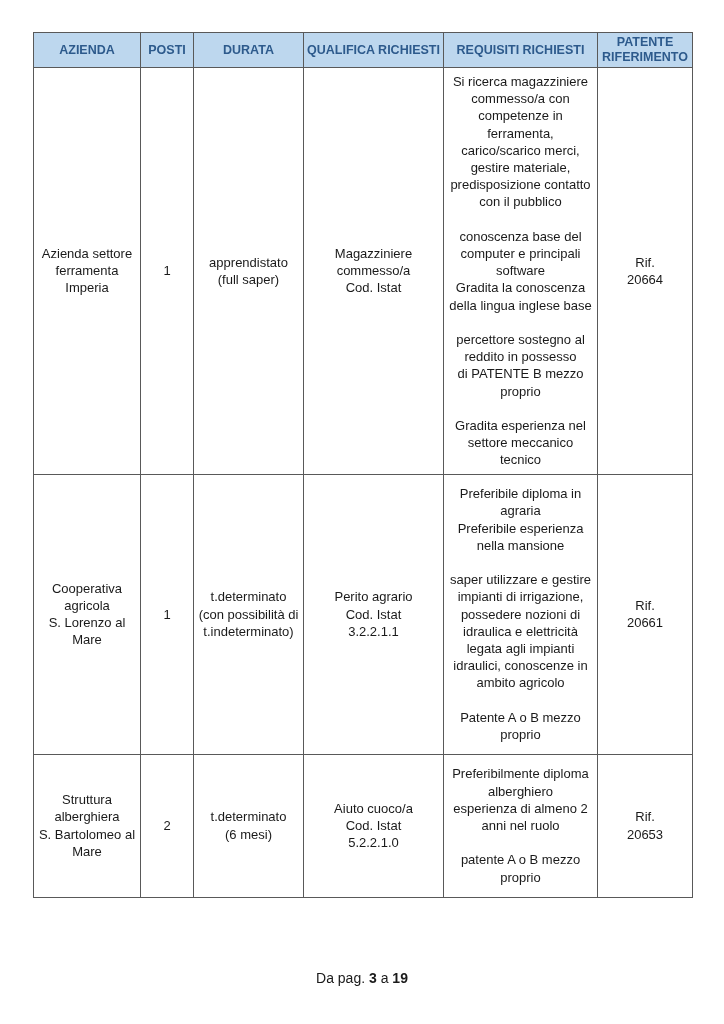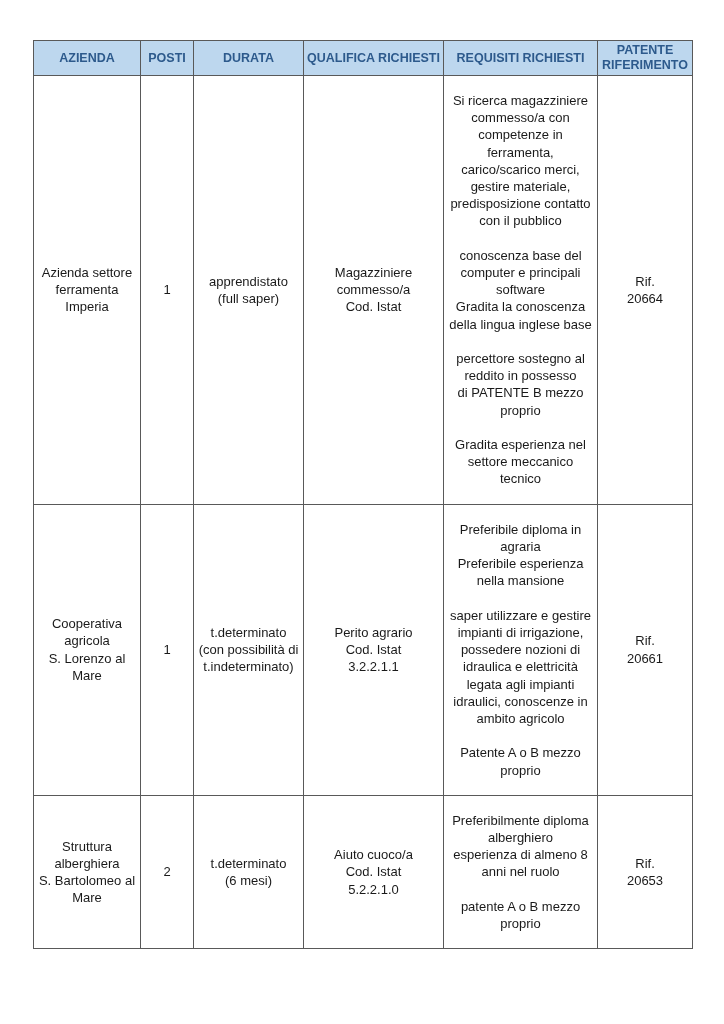--- a/index.html
+++ b/index.html
@@ -12,21 +12,21 @@
     width: 724px;
     height: 1024px;
     background: #ffffff;
     font-family: "Liberation Sans", sans-serif;
     color: #1a1a1a;
     overflow: hidden;
   }
   table.jobs {
     position: absolute;
     left: 33px;
-    top: 40px;
+    top: 32px;
     width: 659px;
     border-collapse: collapse;
     table-layout: fixed;
   }
   table.jobs th,
   table.jobs td {
     border: 1px solid #595959;
     overflow: hidden;
   }
   table.jobs th {
@@ -38,21 +38,21 @@
     padding: 2px 1px;
     text-align: center;
     vertical-align: middle;
   }
   table.jobs td {
     font-size: 13px;
     line-height: 17.2px;
     text-align: center;
     vertical-align: middle;
     white-space: pre-line;
-    padding: 16px 4px;
+    padding: 5px 4px;
     color: #1a1a1a;
   }
   tr.header-row { height: 35px; }
   tr.row-1 { height: 391px; }
   tr.row-2 { height: 280px; }
   tr.row-3 { height: 143px; }
   td.cell-requisiti {
     vertical-align: top;
     padding-top: 3px;
   }
@@ -164,25 +164,31 @@
 S. Bartolomeo al
 Mare</td>
         <td class="cell-posti">2</td>
         <td class="cell-durata">t.determinato
 (6 mesi)</td>
         <td class="cell-qualifica">Aiuto cuoco/a
 Cod. Istat
 5.2.2.1.0</td>
         <td class="cell-requisiti">Preferibilmente diploma
 alberghiero
-esperienza di almeno 8
+esperienza di almeno 2
 anni nel ruolo
 
 patente A o B mezzo
 proprio</td>
         <td class="cell-codice">Rif.
 20653</td>
       </tr>
     </tbody>
   </table>
 
+  <div class="footer">
+    <span>Da pag.</span>
+    <span class="bold">3</span>
+    <span>a</span>
+    <span class="bold">19</span>
+  </div>
 
 </div>
 
 </body></html>

